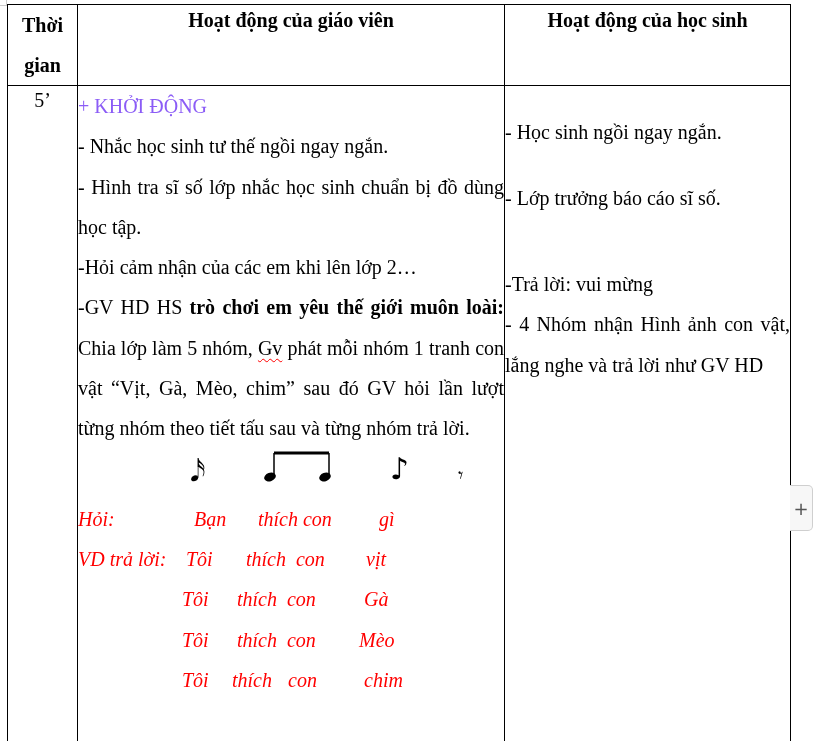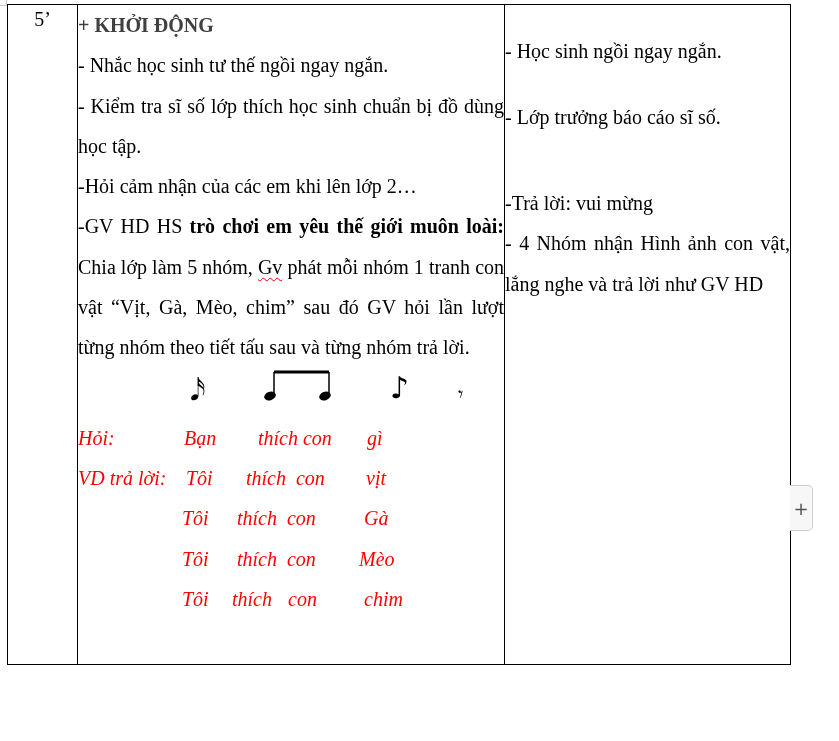--- a/index.html
+++ b/index.html
@@ -10,21 +10,21 @@
   table.plan { position:absolute; left:7px; top:4px; border-collapse:collapse;
                table-layout:fixed; width:783px; }
   table.plan td, table.plan th { border:1.3px solid #000; vertical-align:top; padding:0; }
   col.c1 { width:70px; } col.c2 { width:427px; } col.c3 { width:286px; }
   th { font-weight:bold; font-size:20px; line-height:40px; height:80px; text-align:center; }
   th.time { line-height:40px; }
   th .h { display:block; }
   td.time { text-align:center; font-size:20px; line-height:28px; padding-top:2px; }
   td.teacher { padding:0 6px 0 6px; font-size:20px; line-height:40.3px; }
   td.teacher p { margin:0; text-align:justify; }
-  .warm { font-weight:bold; color:#404040; }
+  .warm { font-weight:normal; color:#8b5cf6; }
   .b { font-weight:bold; }
   .squig { text-decoration: underline wavy #ff0000; text-decoration-thickness:1px; text-underline-offset:3px; }
   .notes { height:50px; position:relative; }
   .note { position:absolute; top:0; }
   .it { font-style:italic; color:#ff0000; }
   .lyric { position:relative; height:40.3px; }
   .lyric span { position:absolute; top:0; white-space:nowrap; }
   td.student { padding:0 6px; font-size:20px; }
   td.student p { margin:0; text-align:justify; }
   .addbtn { position:absolute; left:790px; top:485px; width:22px; height:44px;
@@ -37,47 +37,55 @@
 
 <div class="corner"></div>
 
 <table class="plan">
   <colgroup>
       <col class="c1">
       <col class="c2">
       <col class="c3">
     </colgroup>
   <tbody>
+      <tr>
+    <th class="time">
+      <span class="h">Thời</span>
+      <span class="h">gian</span>
+    </th>
+    <th style="vertical-align:top;line-height:30px;">Hoạt động của giáo viên</th>
+    <th style="vertical-align:top;line-height:30px;">Hoạt động của học sinh</th>
+  </tr>
   <tr style="height:660px;">
     <td class="time">5’</td>
     <td class="teacher">
       <p class="warm">+ KHỞI ĐỘNG</p>
       <p>- Nhắc học sinh tư thế ngồi ngay ngắn.</p>
-      <p>- Kiểm tra sĩ số lớp thích học sinh chuẩn bị đồ dùng học tập.</p>
+      <p>- Hình tra sĩ số lớp nhắc học sinh chuẩn bị đồ dùng học tập.</p>
       <p>-Hỏi cảm nhận của các em khi  lên lớp 2…</p>
       <p><span>-GV HD HS </span><span class="b">trò chơi em yêu thế giới muôn loài:</span><span> Chia lớp làm 5 nhóm, </span><span class="squig">Gv</span><span> phát mỗi nhóm 1 tranh con vật “Vịt, Gà, Mèo, chim” sau đó GV hỏi lần lượt từng nhóm theo tiết tấu sau và từng nhóm trả lời.</span></p>
       <div class="notes">
         <span class="note" style="left:112px;top:2px;font-size:30px;font-family:'DejaVu Sans',sans-serif;">𝅘𝅥𝅯</span>
         <span class="note" style="left:186px;top:0px;">
           <svg width="76" height="34" viewBox="0 0 76 34">
                 <line x1="10" y1="4" x2="65" y2="4" stroke="#000" stroke-width="3"></line>
                 <line x1="10" y1="4" x2="10" y2="28" stroke="#000" stroke-width="1.5"></line>
                 <line x1="65" y1="4" x2="65" y2="28" stroke="#000" stroke-width="1.5"></line>
                 <ellipse cx="6" cy="28" rx="6" ry="4.2" fill="#000" transform="rotate(-20 6 28)"></ellipse>
                 <ellipse cx="61" cy="28" rx="6" ry="4.2" fill="#000" transform="rotate(-20 61 28)"></ellipse>
               </svg>
         </span>
         <span class="note" style="left:312px;top:0px;font-size:30px;font-family:'DejaVu Sans',sans-serif;">♪</span>
         <span class="note" style="left:380px;top:6px;font-size:20px;font-family:'DejaVu Sans',sans-serif;">𝄾</span>
       </div>
       <div class="lyric it">
         <span style="left:0">Hỏi:</span>
-        <span style="left:106px">Bạn</span>
+        <span style="left:116px">Bạn</span>
         <span style="left:180px">thích con</span>
-        <span style="left:289px">gì</span>
+        <span style="left:301px">gì</span>
       </div>
       <div class="lyric it">
         <span style="left:0">VD trả lời:</span>
         <span style="left:108px">Tôi</span>
         <span style="left:168px;white-space:pre">thích  con</span>
         <span style="left:288px">vịt</span>
       </div>
       <div class="lyric it">
         <span style="left:104px">Tôi</span>
         <span style="left:159px;white-space:pre">thích  con</span>

